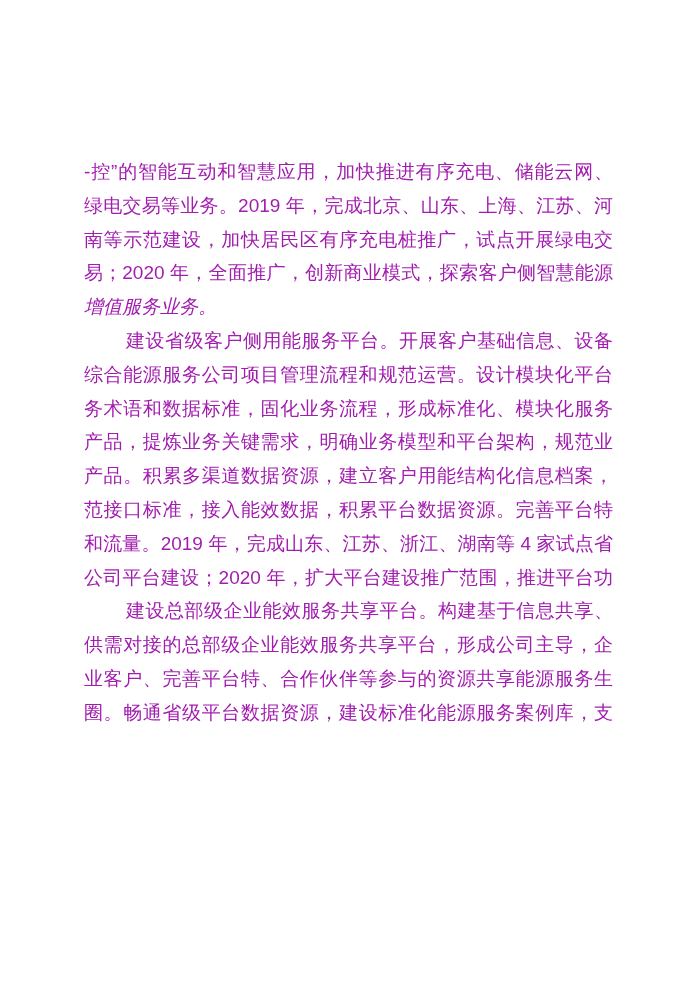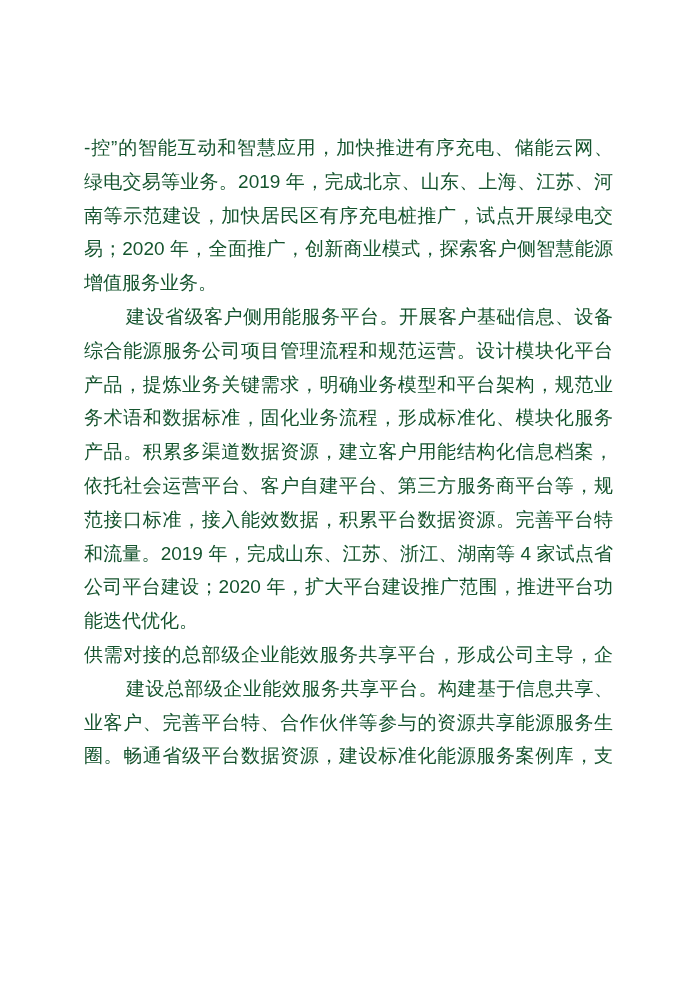--- a/index.html
+++ b/index.html
@@ -32,47 +32,46 @@
     line-height: 33.8px;
     overflow: hidden;
     text-align: justify;
     text-align-last: justify;
     -moz-text-align-last: justify;
     text-justify: inter-character;
     white-space: normal;
   }
   .line.last {
     text-align-last: left;
+    font-style: italic;
     -moz-text-align-last: left;
   }
   .line.indent {
     text-indent: 42px;
   }
   .run-bold {
     font-weight: 400;
   }
 </style>
 </head>
 <body>
 
 <div class="page">
-  <div class="doc" id="doc" style="color: #14532d;">
+  <div class="doc" id="doc" style="color: #a21caf; margin-top: 24px;">
       <div class="line"><span class="run">-控”的智能互动和智慧应用，加快推进有序充电、储能云网、</span></div>
       <div class="line"><span class="run">绿电交易等业务。2019 年，完成北京、山东、上海、江苏、河</span></div>
       <div class="line"><span class="run">南等示范建设，加快居民区有序充电桩推广，试点开展绿电交</span></div>
       <div class="line"><span class="run">易；2020 年，全面推广，创新商业模式，探索客户侧智慧能源</span></div>
       <div class="line last"><span class="run">增值服务业务。</span></div>
       <div class="line indent"><span class="run-bold">建设省级客户侧用能服务平台。</span><span class="run">开展客户基础信息、设备</span></div>
       <div class="line"><span class="run">综合能源服务公司项目管理流程和规范运营。</span><span class="run-bold">设计模块化平台</span></div>
+      <div class="line"><span class="run">务术语和数据标准，固化业务流程，形成标准化、模块化服务</span></div>
       <div class="line"><span class="run-bold">产品，</span><span class="run">提炼业务关键需求，明确业务模型和平台架构，规范业</span></div>
-      <div class="line"><span class="run">务术语和数据标准，固化业务流程，形成标准化、模块化服务</span></div>
       <div class="line"><span class="run">产品。</span><span class="run-bold">积累多渠道数据资源，</span><span class="run">建立客户用能结构化信息档案，</span></div>
-      <div class="line"><span class="run">依托社会运营平台、客户自建平台、第三方服务商平台等，规</span></div>
       <div class="line"><span class="run">范接口标准，接入能效数据，积累平台数据资源。</span><span class="run-bold">完善平台特</span></div>
       <div class="line"><span class="run">和流量。2019 年，完成山东、江苏、浙江、湖南等 4 家试点省</span></div>
       <div class="line"><span class="run">公司平台建设；2020 年，扩大平台建设推广范围，推进平台功</span></div>
-      <div class="line last"><span class="run">能迭代优化。</span></div>
+      <div class="line indent"><span class="run-bold">建设总部级企业能效服务共享平台。</span><span class="run">构建基于信息共享、</span></div>
       <div class="line"><span class="run">供需对接的总部级企业能效服务共享平台，形成公司主导，企</span></div>
-      <div class="line indent"><span class="run-bold">建设总部级企业能效服务共享平台。</span><span class="run">构建基于信息共享、</span></div>
       <div class="line"><span class="run">业客户、完善平台特、合作伙伴等参与的资源共享能源服务生态</span></div>
       <div class="line"><span class="run">圈。</span><span class="run-bold">畅通省级平台数据资源，</span><span class="run">建设标准化能源服务案例库，支</span></div>
     </div>
 </div>
 
 </body></html>

